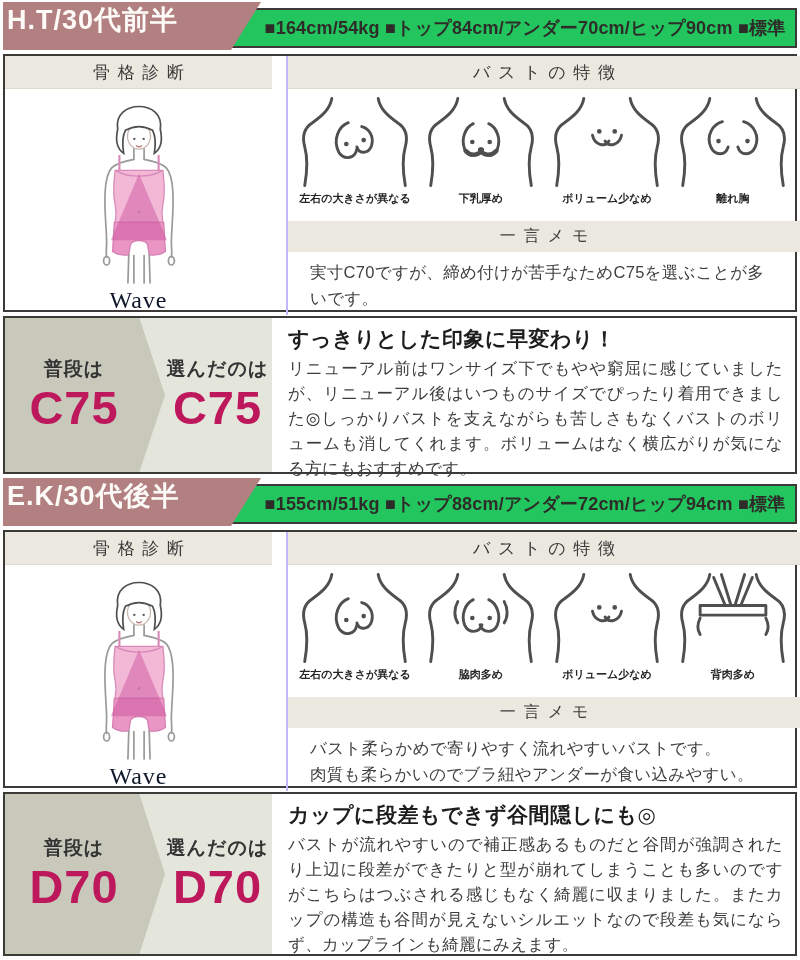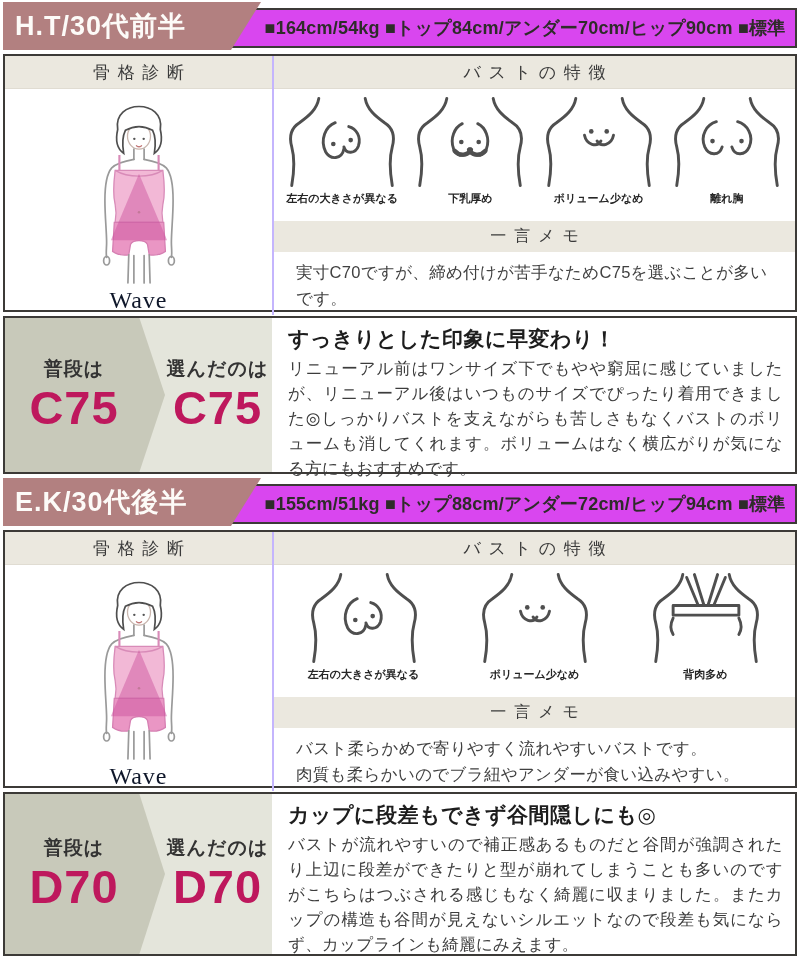--- a/index.html
+++ b/index.html
@@ -11,39 +11,40 @@
     padding:2px 3px;
     overflow:hidden;
   }
   .section { position:relative; }
   .section + .section { margin-top:4px; }
 
   
   .topbar { position:relative; height:50px; }
   .statsbar {
     position:absolute; top:6px; left:0; right:0; height:40px;
-    background:#d946ef; border:2px solid #3c3a37;
+    background:#22c55e; border:2px solid #3c3a37;
     display:flex; align-items:center; justify-content:center;
     padding-left:250px;
   }
   .stats { font-size:18px; font-weight:700; color:#2e2c29; letter-spacing:0.2px; white-space:nowrap; }
   .plate {
     position:absolute; top:0; left:0; width:258px; height:48px;
     background:#b28080;
     clip-path:polygon(0 0, 100% 0, calc(100% - 30px) 100%, 0 100%);
-    display:flex; align-items:center;
-    padding-left:12px;
+    display:flex; 
+    padding-left:4px;
   }
   .plate-label { color:#fdfbf8; font-size:27px; font-weight:700; letter-spacing:1px; }
 
   
   .dtable {
     margin-top:2px; border:2px solid #3c3a37; background:#fff;
     display:grid; grid-template-columns:267px 1fr;
     height:258px;
+    gap:14px;
   }
   .col-left { display:flex; flex-direction:column; }
   .col-right { border-left:2px solid #c4b5fd; display:flex; flex-direction:column; }
   .col-header {
     height:33px; background:#ebe8df; border-bottom:1px solid #e0dcd2;
     display:flex; align-items:center; justify-content:center;
     font-size:17px; letter-spacing:0.45em; text-indent:0.45em; color:#3a3a3a; font-weight:500;
     flex:0 0 auto;
   }
   .figure-area { flex:1; display:flex; flex-direction:column; align-items:center; justify-content:flex-end; padding-bottom:2px; }
@@ -254,20 +255,33 @@
               <circle class="dot" cx="51" cy="49" r="2.4"></circle>
             <path class="ln" d="M67,31 C75,33 80,42 77,51 C74,59 64,60 62,52"></path>
               <circle class="dot" cx="69" cy="45" r="2.4"></circle>
           </svg>
           <div class="bust-label">左右の大きさが異なる</div>
         </div>
         <div class="bust-item">
           <svg viewBox="0 0 120 96">
             <path class="ln" d="M36,2 C34,13 26,20 16,27 C8,32 5,41 8,52 C11,63 11,75 8,92"></path>
             <path class="ln" d="M84,2 C86,13 94,20 104,27 C112,32 115,41 112,52 C109,63 109,75 112,92"></path>
+            <path class="ln" d="M52,28 C44,32 39,43 43,54 C47,63 58,63 61,54"></path>
+              <circle class="dot" cx="51" cy="47" r="2.4"></circle>
+            <path class="ln" d="M68,28 C76,32 81,43 77,54 C73,63 62,63 59,54"></path>
+              <circle class="dot" cx="69" cy="47" r="2.4"></circle>
+            <path class="ln" d="M36,30 C32,37 32,46 36,52"></path>
+            <path class="ln" d="M84,30 C88,37 88,46 84,52"></path>
+          </svg>
+          <div class="bust-label">脇肉多め</div>
+        </div>
+        <div class="bust-item">
+          <svg viewBox="0 0 120 96">
+            <path class="ln" d="M36,2 C34,13 26,20 16,27 C8,32 5,41 8,52 C11,63 11,75 8,92"></path>
+            <path class="ln" d="M84,2 C86,13 94,20 104,27 C112,32 115,41 112,52 C109,63 109,75 112,92"></path>
             <path class="ln" d="M45,40 C47,50 58,53 62,46"></path>
               <circle class="dot" cx="52" cy="36" r="2.4"></circle>
             <path class="ln" d="M75,40 C73,50 62,53 58,46"></path>
               <circle class="dot" cx="68" cy="36" r="2.4"></circle>
           </svg>
           <div class="bust-label">ボリューム少なめ</div>
         </div>
         <div class="bust-item">
           <svg viewBox="0 0 120 96">
             <path class="ln" d="M36,2 C34,13 26,20 16,27 C8,32 5,41 8,52 C11,63 11,75 8,92"></path>

